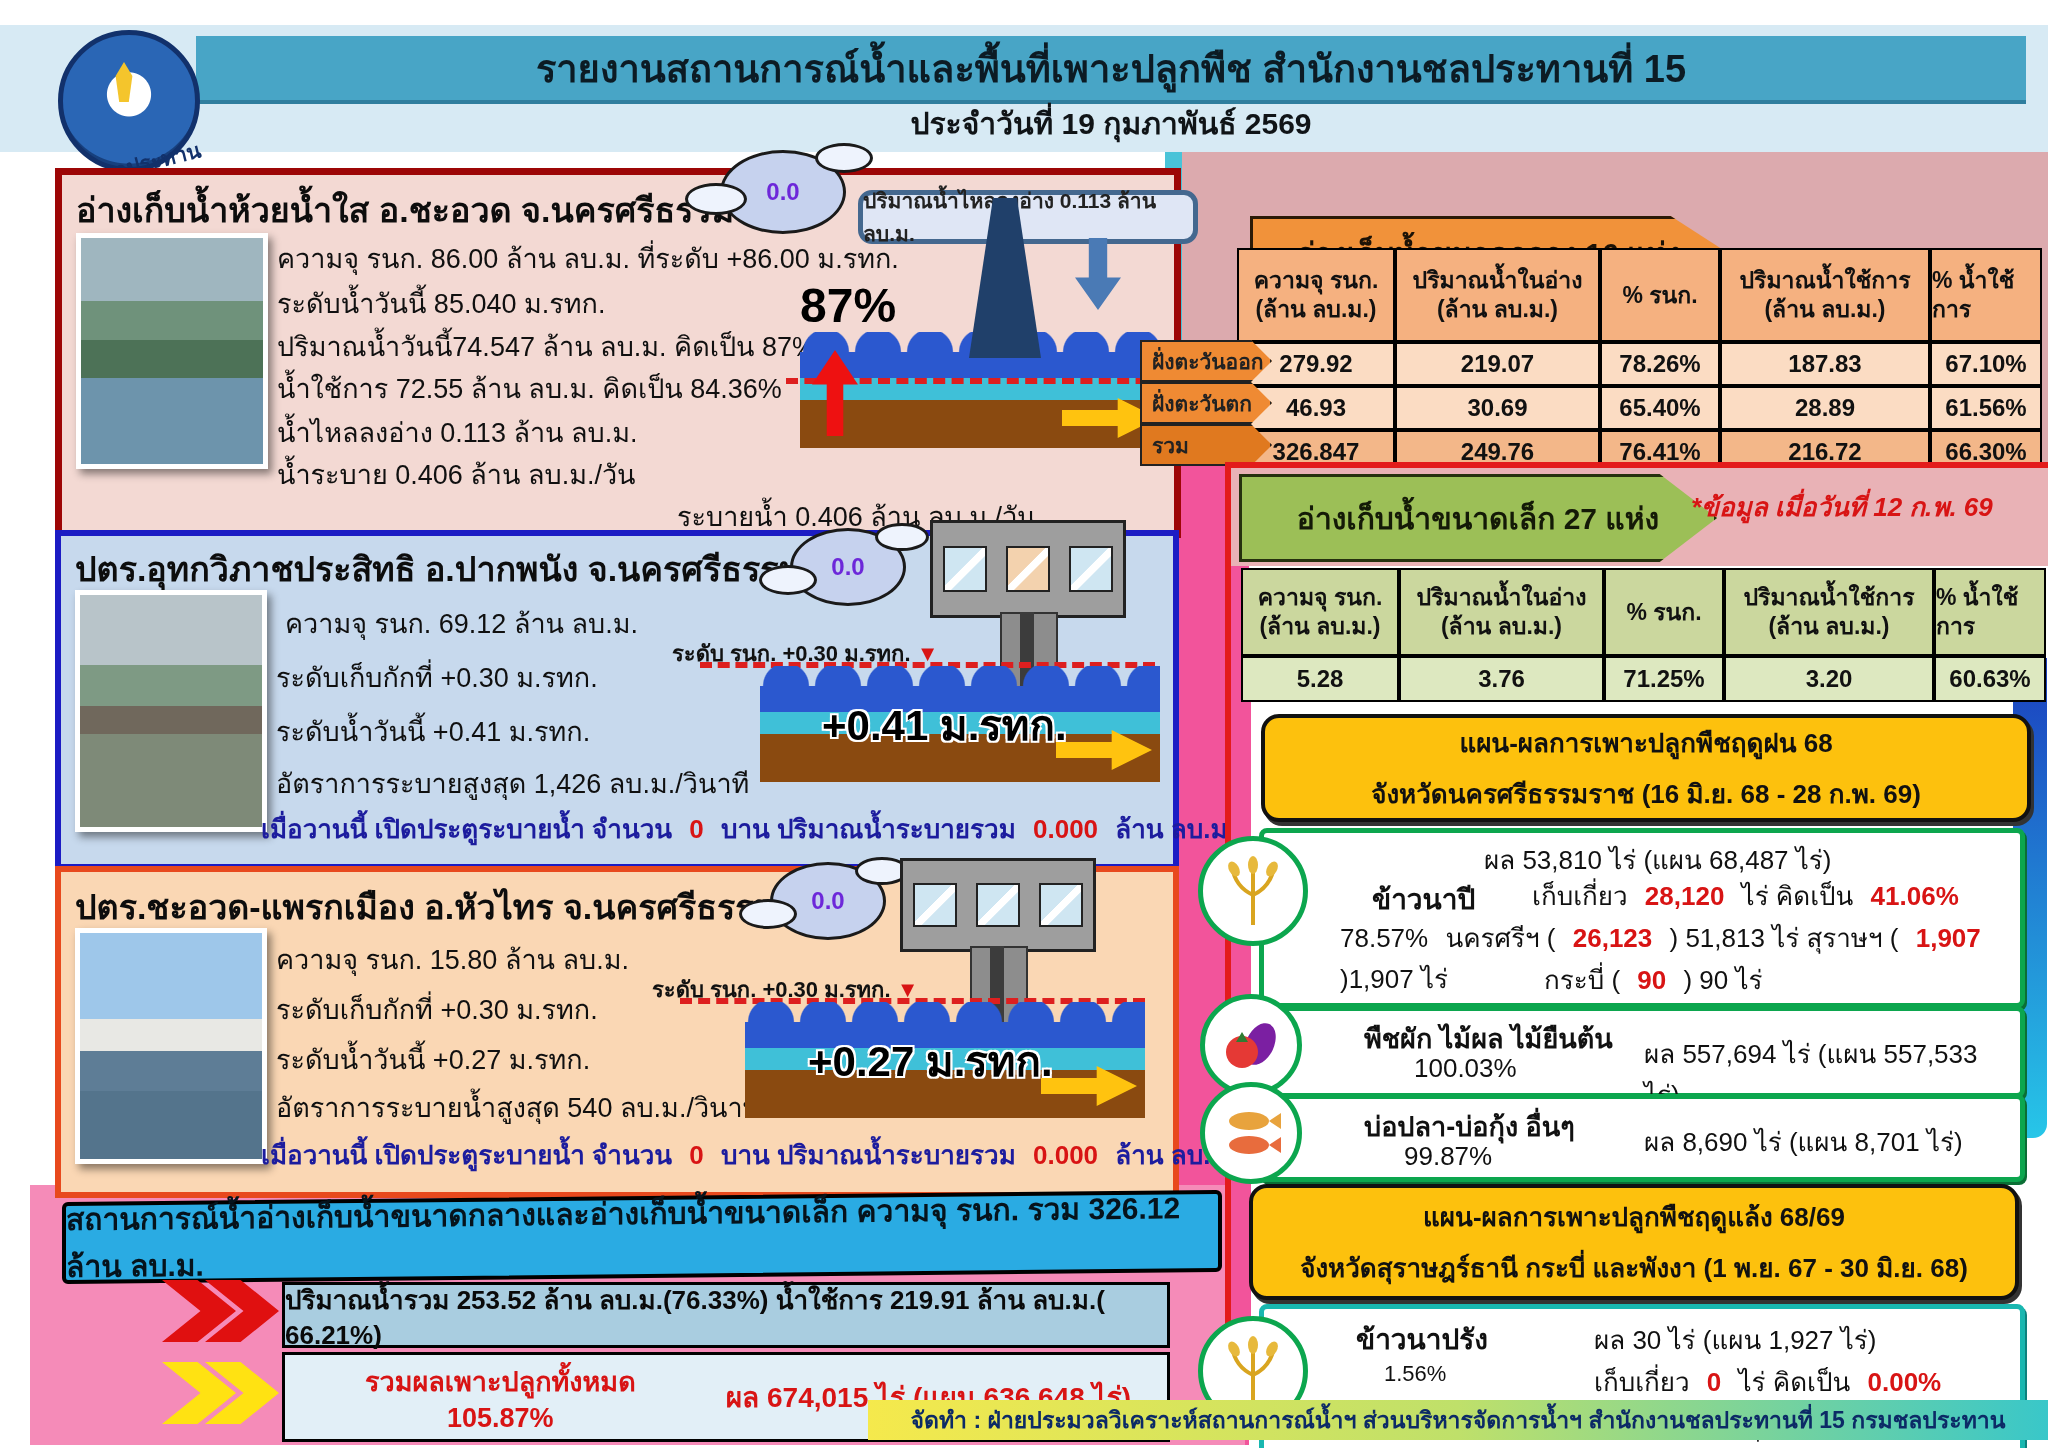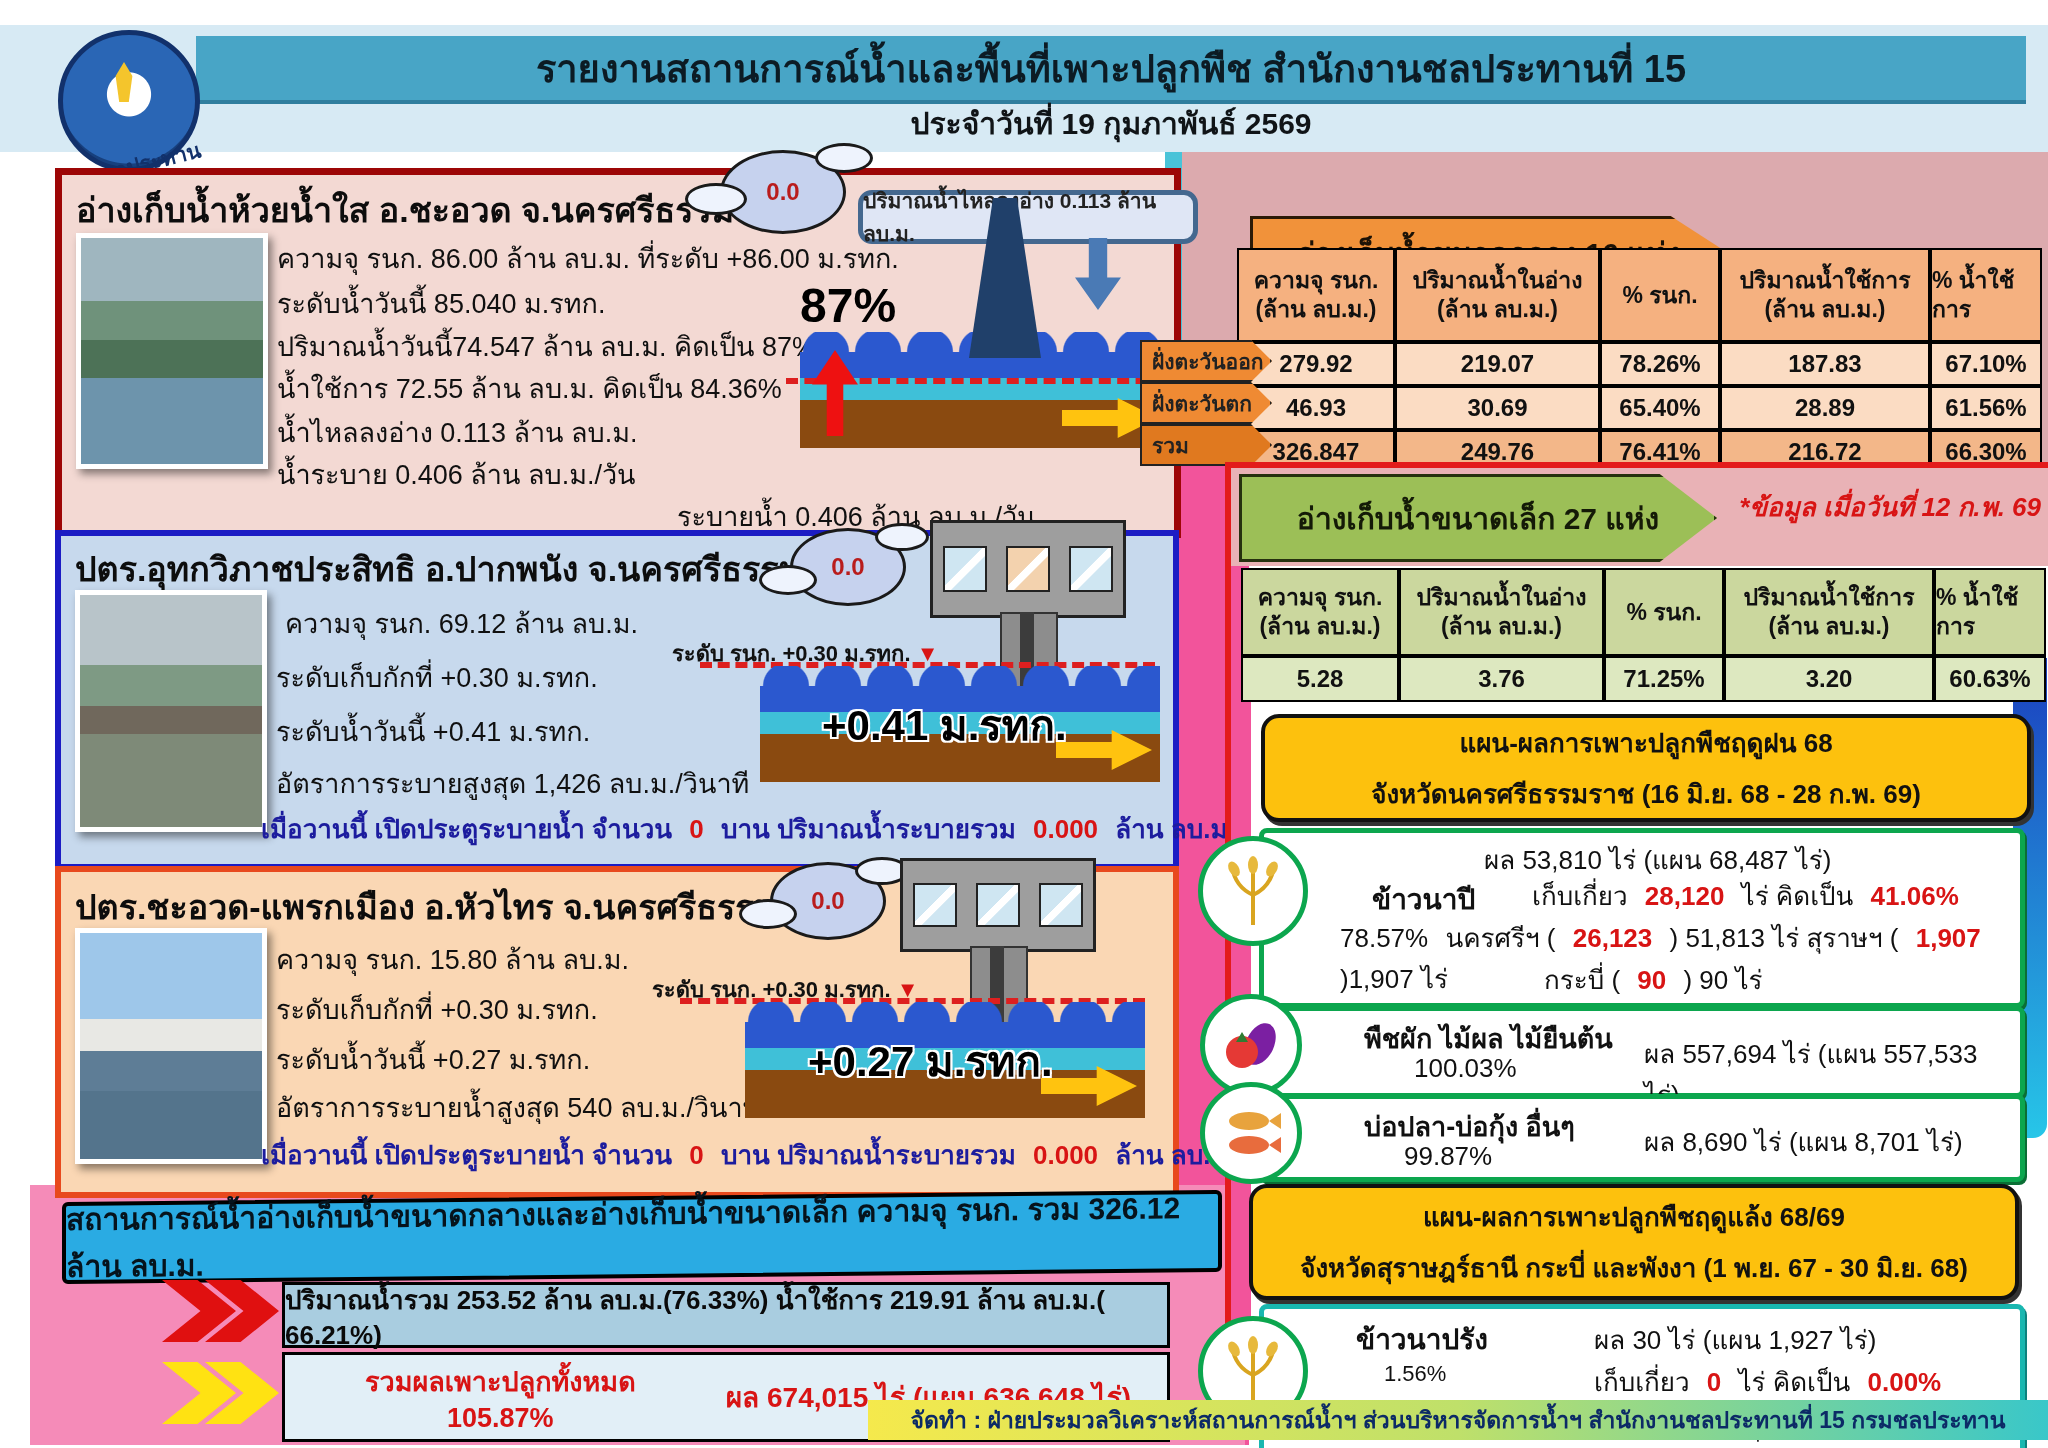--- a/index.html
+++ b/index.html
@@ -6,21 +6,21 @@
   #page{position:relative;width:2048px;height:1448px;background:#ffffff;overflow:hidden;
         font-family:"Liberation Sans","DejaVu Sans",sans-serif;color:#111;}
   .abs{position:absolute;}
   .b{font-weight:bold;}
   .red{color:#d81414;}
   .navy{color:#1c1c9e;}
   .pline{font-size:27px;color:#101010;white-space:nowrap;}
   .seg{margin-right:10px;}
   
   .cloud{position:absolute;background:#c6d2ee;border:3px solid #1a1a1a;border-radius:50%;
-         display:flex;align-items:center;justify-content:center;font-size:24px;font-weight:bold;color:#b91c1c;}
+         display:flex;align-items:center;justify-content:center;font-size:24px;font-weight:bold;color:#6d28d9;}
   .cloud .puff{position:absolute;background:#e8eefc;border:3px solid #1a1a1a;border-radius:50%;}
   
   .crest{height:20px;background:radial-gradient(circle at 50% 100%, #2b58cf 68%, transparent 72%);
          background-size:52px 20px;background-repeat:repeat-x;}
   .band1{height:26px;background:#2b58cf;}
   .band2{height:22px;background:#3fc0d8;}
   .ground{height:48px;background:#8a4a10;}
   .dash-red{border-top:6px dashed #dd1f1f;}
   
   .arrow-right{background:#ffc30f;clip-path:polygon(0 30%,58% 30%,58% 0,100% 50%,58% 100%,58% 70%,0 70%);}
@@ -254,21 +254,21 @@
   <div class="rowlabel" style="left:1140px;top:424px;width:118px;height:38px;background:#e0791f;">รวม</div>
 
   <div class="abs" style="left:1225px;top:462px;width:820px;height:932px;border:6px solid #e31b1b;">
     <div class="abs" style="left:0;top:0;width:100%;height:98px;background:#e9b2b6;"></div>
     <div class="abs" style="left:0;top:180px;width:20px;height:740px;background:#f2549b;"></div>
     <div class="abs" style="right:4px;top:190px;width:34px;height:480px;background:linear-gradient(180deg,#1b3fbf,#27c6e8);border-radius:0 0 14px 14px;"></div>
 
     <div class="abs pent" style="left:8px;top:6px;width:478px;height:88px;background:#9cbf57;box-shadow:inset 0 0 0 3px #26310f;">
       <span style="font-size:30px;color:#141a07;">อ่างเก็บน้ำขนาดเล็ก 27 แห่ง</span>
     </div>
-    <div class="abs b red" style="left:460px;top:18px;width:350px;font-size:26px;font-style:italic;text-align:right;">*ข้อมูล เมื่อวันที่ 12 ก.พ. 69</div>
+    <div class="abs b red" style="left:460px;top:18px;width:350px;font-size:26px;font-style:italic;">*ข้อมูล เมื่อวันที่ 12 ก.พ. 69</div>
 
     <div class="abs grid5" style="left:10px;top:100px;width:805px;">
       <div class="cell th" style="height:84px;background:#cbd79e;">
           <div>ความจุ รนก.</div>
           <div>(ล้าน ลบ.ม.)</div>
         </div>
       <div class="cell th" style="height:84px;background:#cbd79e;">
           <div>ปริมาณน้ำในอ่าง</div>
           <div>(ล้าน ลบ.ม.)</div>
         </div>

